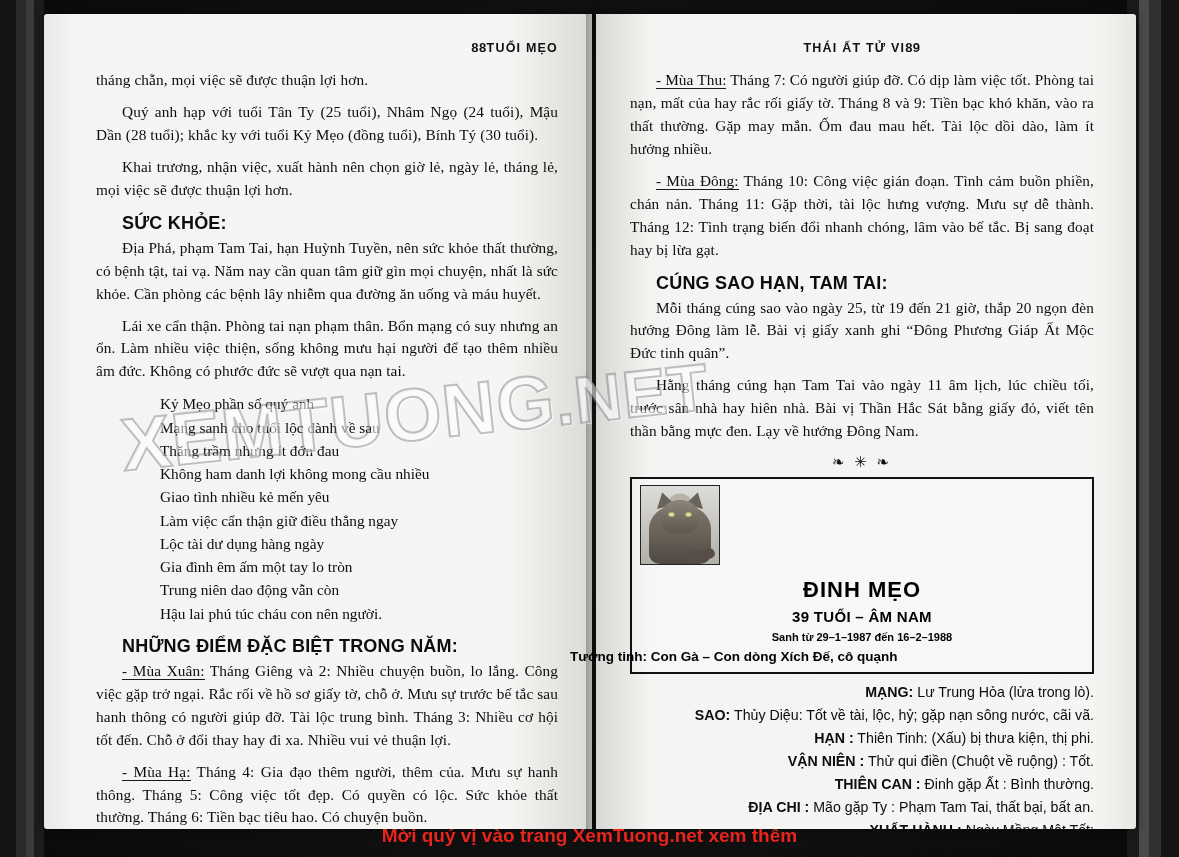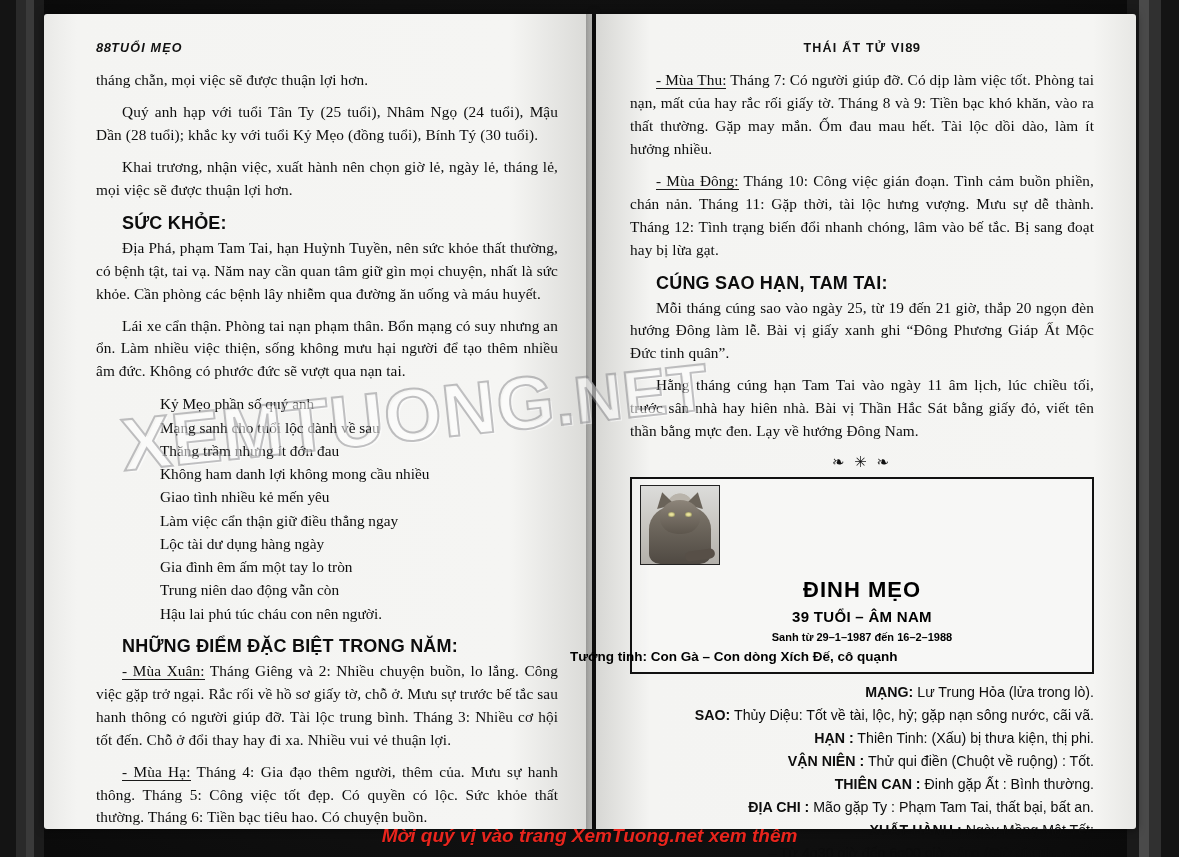--- a/index.html
+++ b/index.html
@@ -48,21 +48,21 @@
     font-size:13.5px;font-weight:bold;
     letter-spacing:.4px;
     color:#111;
     margin-bottom:14px;
   }
   .hdr .pg{font-family:"Liberation Sans",sans-serif;font-size:13px;}
   .hdr .ttl{
     font-family:"Liberation Sans",sans-serif;
     font-size:12.5px;letter-spacing:1.2px;
   }
-  .left .hdr{justify-content:flex-start;font-style:italic;}
+  .left .hdr{justify-content:flex-end;}
   .right .hdr{justify-content:center;}
 
   p{
     margin:0 0 2px 0;
     font-size:15.3px;
     line-height:1.5;
     text-align:justify;
     color:#0d0d0d;
     letter-spacing:.1px;
   }
@@ -167,21 +167,20 @@
   }
 
   #footer{
     position:absolute;left:0;right:0;bottom:10px;
     text-align:center;
     font-family:"Liberation Sans",sans-serif;
     font-weight:bold;font-size:19px;
     color:#e8251d;
     text-shadow:0 1px 0 rgba(0,0,0,.35);
     z-index:8;
-    font-style:italic;
   }
 </style>
 </head>
 <body>
 
 <div id="book">
 
   <div class="page left">
     <div class="inner">
       <div class="hdr">

